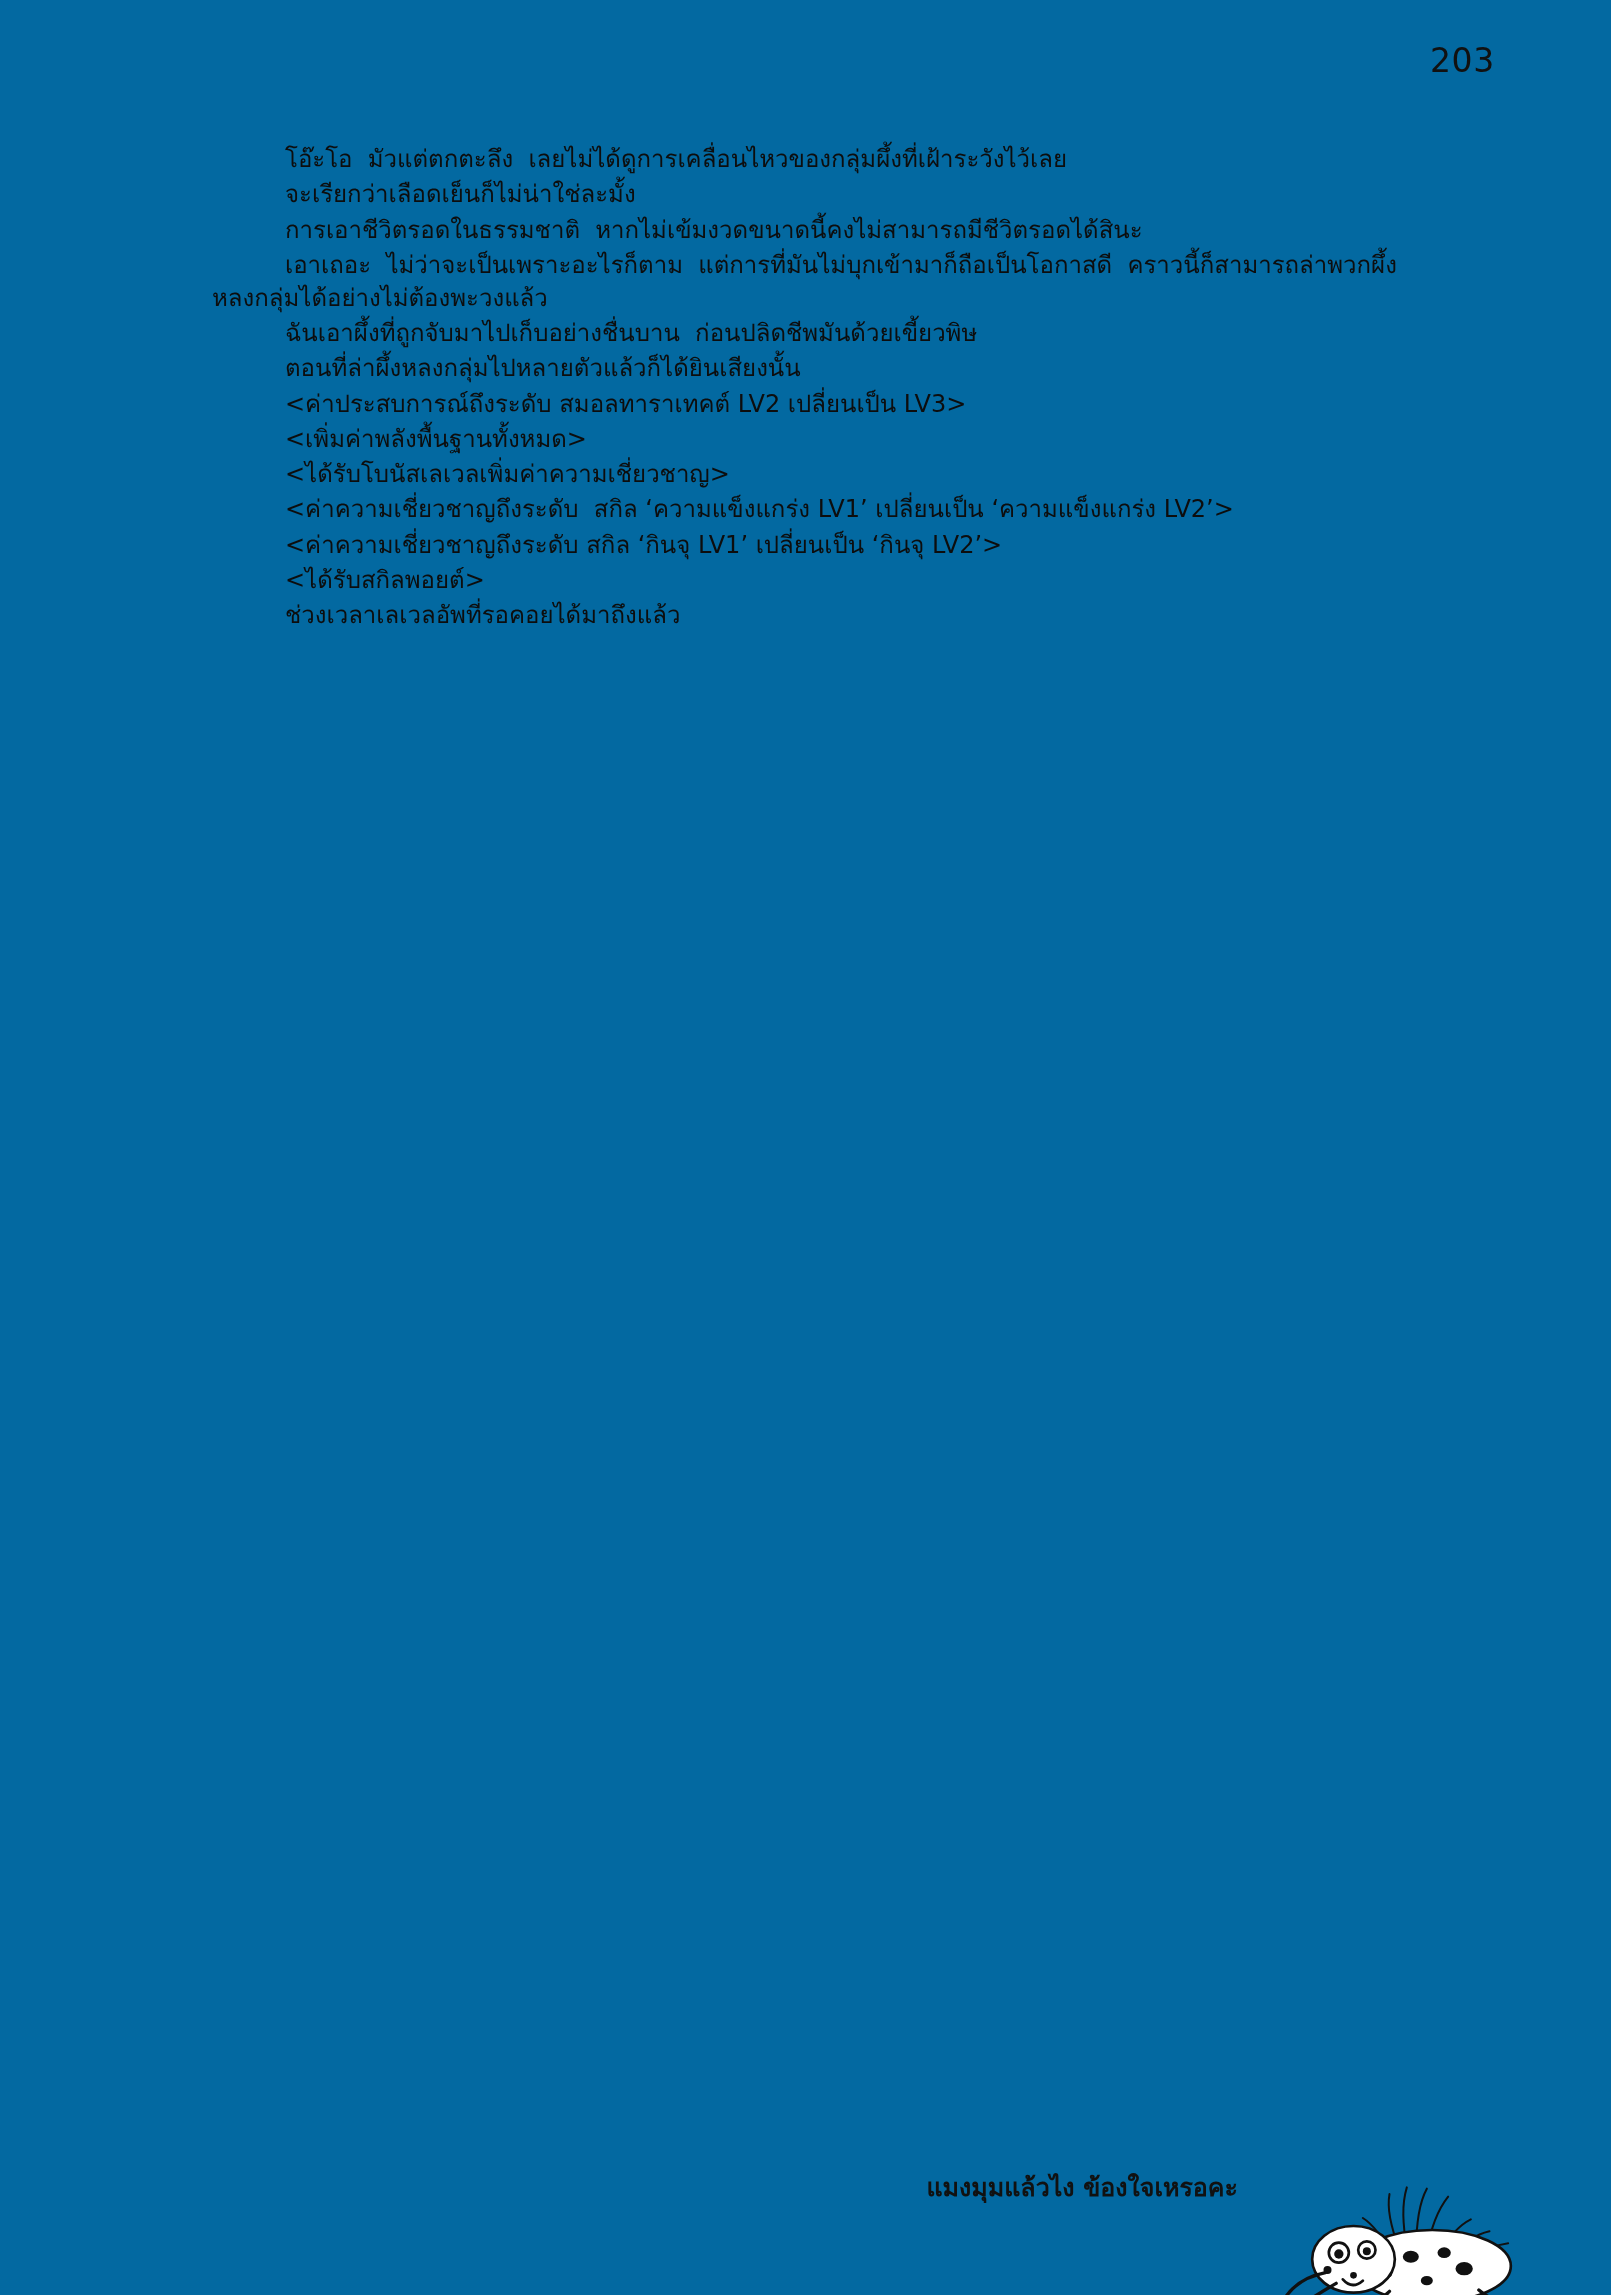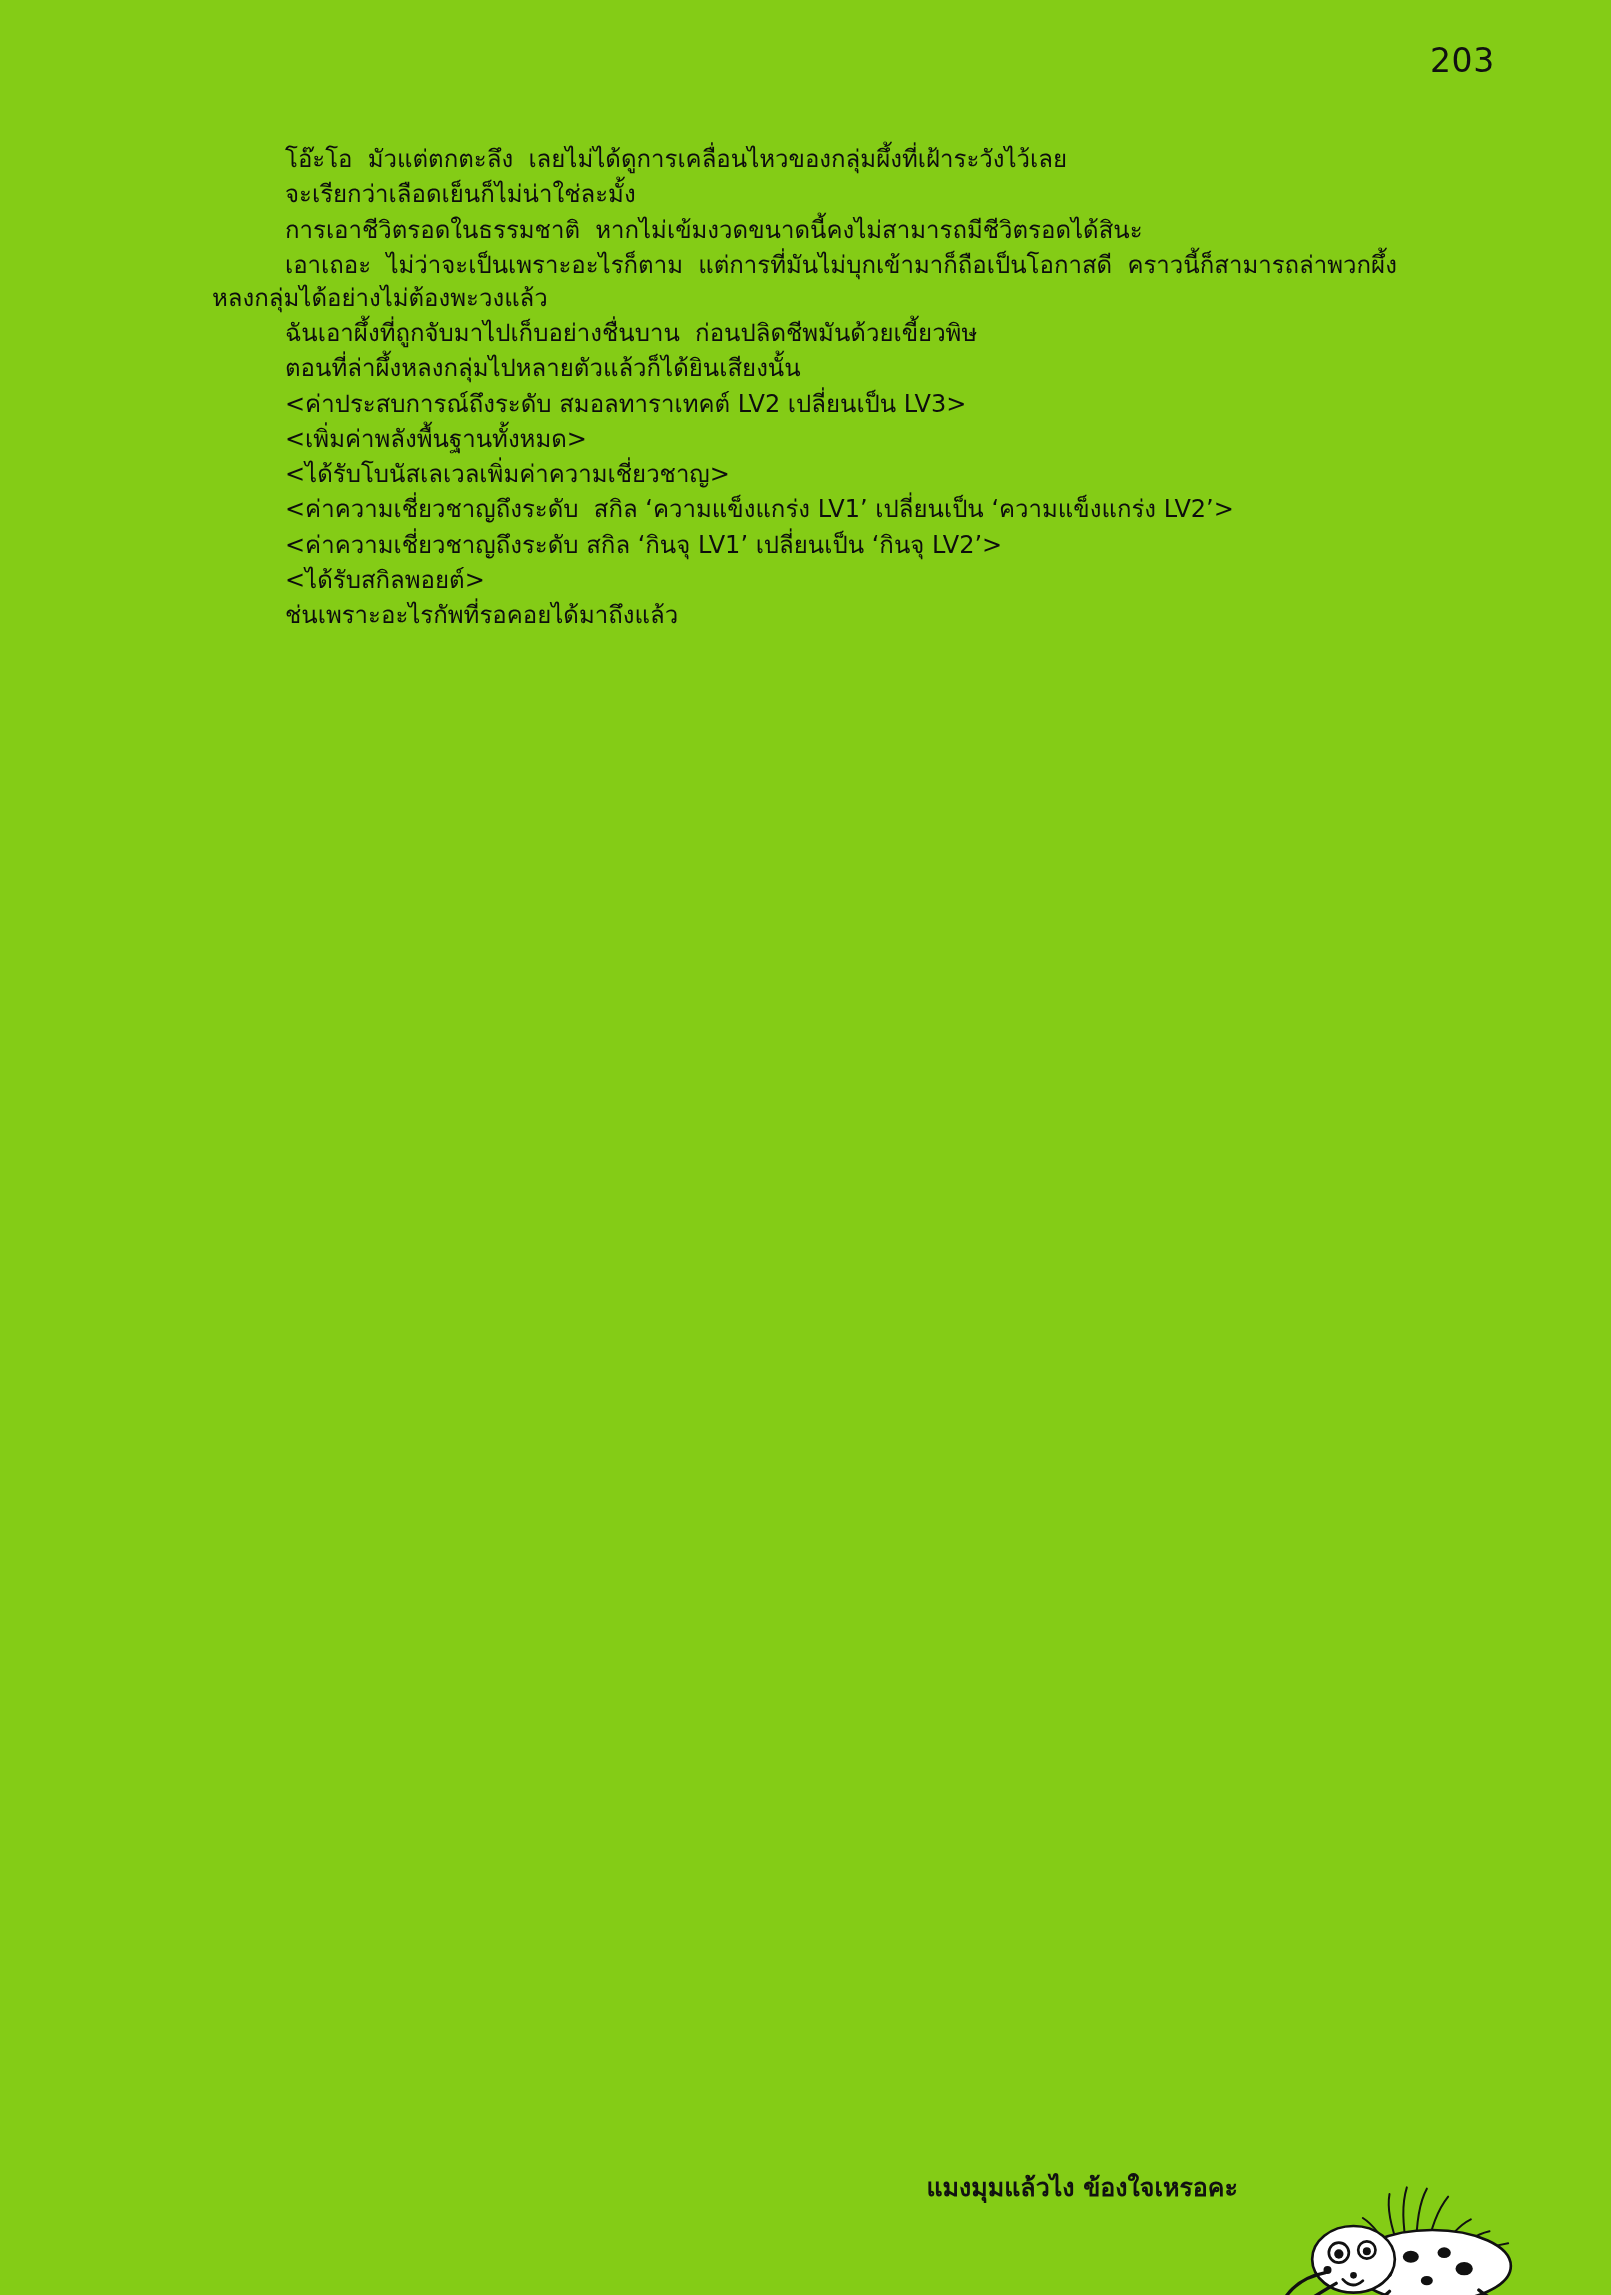--- a/index.html
+++ b/index.html
@@ -12,21 +12,21 @@
     height: 2295px;
     position: relative;
     font-family: "DejaVu Sans", "Liberation Sans", sans-serif;
     color: #000000;
     overflow: hidden;
   }
 
   .page {
     position: absolute;
     inset: 0;
-    background: #84cc16;
+    background: #0369a1;
   }
 
   
   .page-number {
     position: absolute;
     top: 41px;
     right: 117px;
     font-size: 33px;
     font-weight: 400;
     letter-spacing: 0.7px;
@@ -100,21 +100,21 @@
     <p class="para indent">การเอาชีวิตรอดในธรรมชาติ  หากไม่เข้มงวดขนาดนี้คงไม่สามารถมีชีวิตรอดได้สินะ</p>
     <p class="para indent">เอาเถอะ  ไม่ว่าจะเป็นเพราะอะไรก็ตาม  แต่การที่มันไม่บุกเข้ามาก็ถือเป็นโอกาสดี  คราวนี้ก็สามารถล่าพวกผึ้งหลงกลุ่มได้อย่างไม่ต้องพะวงแล้ว</p>
     <p class="para indent">ฉันเอาผึ้งที่ถูกจับมาไปเก็บอย่างชื่นบาน  ก่อนปลิดชีพมันด้วยเขี้ยวพิษ</p>
     <p class="para indent">ตอนที่ล่าผึ้งหลงกลุ่มไปหลายตัวแล้วก็ได้ยินเสียงนั้น</p>
     <p class="para indent">&lt;ค่าประสบการณ์ถึงระดับ สมอลทาราเทคต์ LV2 เปลี่ยนเป็น LV3&gt;</p>
     <p class="para indent">&lt;เพิ่มค่าพลังพื้นฐานทั้งหมด&gt;</p>
     <p class="para indent">&lt;ได้รับโบนัสเลเวลเพิ่มค่าความเชี่ยวชาญ&gt;</p>
     <p class="para indent">&lt;ค่าความเชี่ยวชาญถึงระดับ  สกิล ‘ความแข็งแกร่ง LV1’ เปลี่ยนเป็น ‘ความแข็งแกร่ง LV2’&gt;</p>
     <p class="para indent">&lt;ค่าความเชี่ยวชาญถึงระดับ สกิล ‘กินจุ LV1’ เปลี่ยนเป็น ‘กินจุ LV2’&gt;</p>
     <p class="para indent">&lt;ได้รับสกิลพอยต์&gt;</p>
-    <p class="para indent">ช่นเพราะอะไรกัพที่รอคอยได้มาถึงแล้ว</p>
+    <p class="para indent">ช่วงเวลาเลเวลอัพที่รอคอยได้มาถึงแล้ว</p>
   </div>
 
   <div class="footer">
     <div class="footer-caption">แมงมุมแล้วไง ข้องใจเหรอคะ</div>
 
     <div class="spider-art">
       <svg viewBox="0 0 460 330" xmlns="http://www.w3.org/2000/svg">
 
         <g fill="none" stroke="#111" stroke-width="3" stroke-linecap="round">
           <path d="M250 250 C238 215 232 190 236 168"></path>

